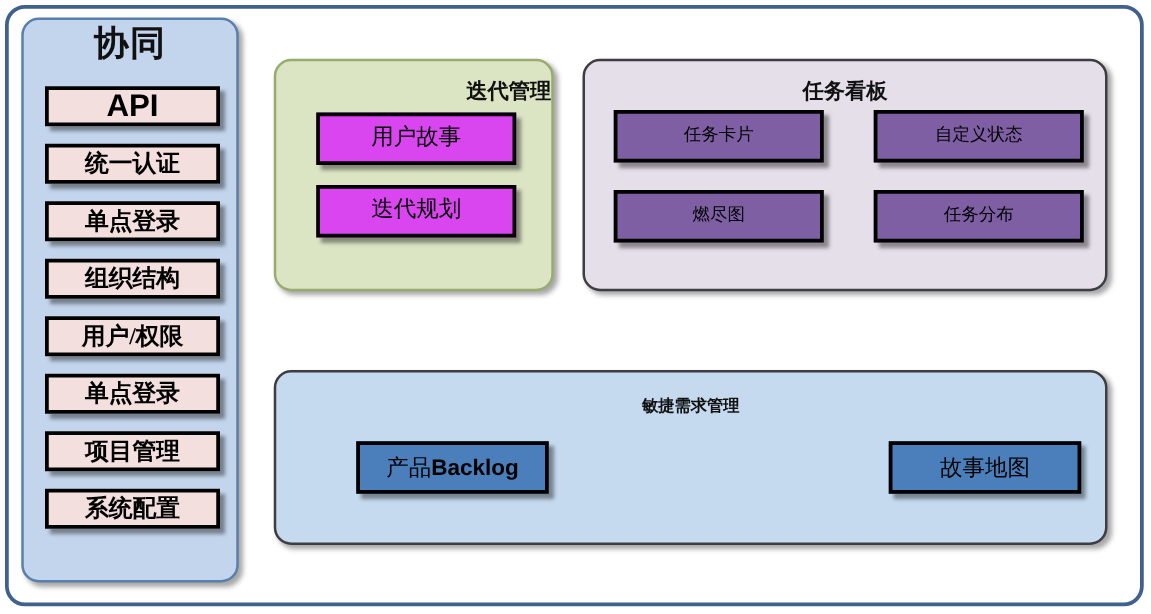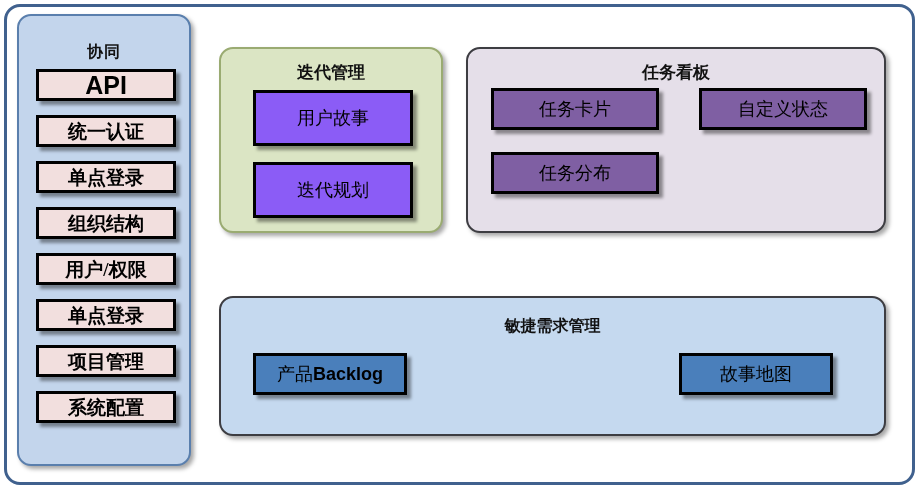--- a/index.html
+++ b/index.html
@@ -54,22 +54,22 @@
   
   .panel-collab {
     left: 17px;
     top: 14px;
     width: 174px;
     height: 452px;
     background: #c3d5ec;
     border: 2px solid #5a7fad;
   }
   .panel-collab .panel-title {
-    top: 26px;
-    font-size: 16px;
+    top: 0;
+    font-size: 28px;
     letter-spacing: 1px;
   }
   .collab-list {
     position: absolute;
     left: 17px;
     top: 53px;
     width: 140px;
   }
 
   
@@ -106,32 +106,34 @@
     left: 219px;
     top: 47px;
     width: 224px;
     height: 186px;
     background: #dbe5c4;
     border: 2px solid #9aab72;
   }
   .panel-iteration .panel-title {
     top: 12px;
     font-size: 17px;
+    text-align: right;
   }
   .iter-items {
     position: absolute;
     left: 32px;
     top: 41px;
   }
   .box-green {
-    background: #8b5cf6;
+    background: #d946ef;
     width: 160px;
-    height: 56px;
+    height: 42px;
     margin-bottom: 16px;
     font-size: 18px;
+    font-family: Liberation Mono, monospace;
   }
 
   
   .panel-taskboard {
     left: 466px;
     top: 47px;
     width: 420px;
     height: 186px;
     background: #e5dfe9;
     border: 2px solid #3d3d42;
@@ -146,39 +148,39 @@
     top: 39px;
     width: 376px;
     display: flex;
     flex-wrap: wrap;
     gap: 22px 40px;
   }
   .box-purple {
     background: #7f5fa3;
     width: 168px;
     height: 42px;
-    font-size: 18px;
+    font-size: 14px;
   }
 
   
   .panel-agile {
     left: 219px;
     top: 296px;
     width: 667px;
     height: 140px;
     background: #c5d9ef;
     border: 2px solid #3d3d42;
   }
   .panel-agile .panel-title {
     top: 18px;
-    font-size: 16px;
+    font-size: 13px;
   }
   .agile-row {
     position: absolute;
-    left: 32px;
+    left: 64px;
     top: 55px;
     width: 580px;
     display: flex;
     justify-content: space-between;
   }
   .box-blue {
     background: #4a7fbb;
     width: 154px;
     height: 42px;
     font-size: 18px;
@@ -241,20 +243,23 @@
   </div>
 
   <div class="panel panel-taskboard">
     <div class="panel-title">任务看板</div>
     <div class="task-grid">
       <div class="box box-purple">
         <span>任务卡片</span>
       </div>
       <div class="box box-purple">
         <span>自定义状态</span>
+      </div>
+      <div class="box box-purple">
+        <span>燃尽图</span>
       </div>
       <div class="box box-purple">
         <span>任务分布</span>
       </div>
     </div>
   </div>
 
   <div class="panel panel-agile">
     <div class="panel-title">敏捷需求管理</div>
     <div class="agile-row">

